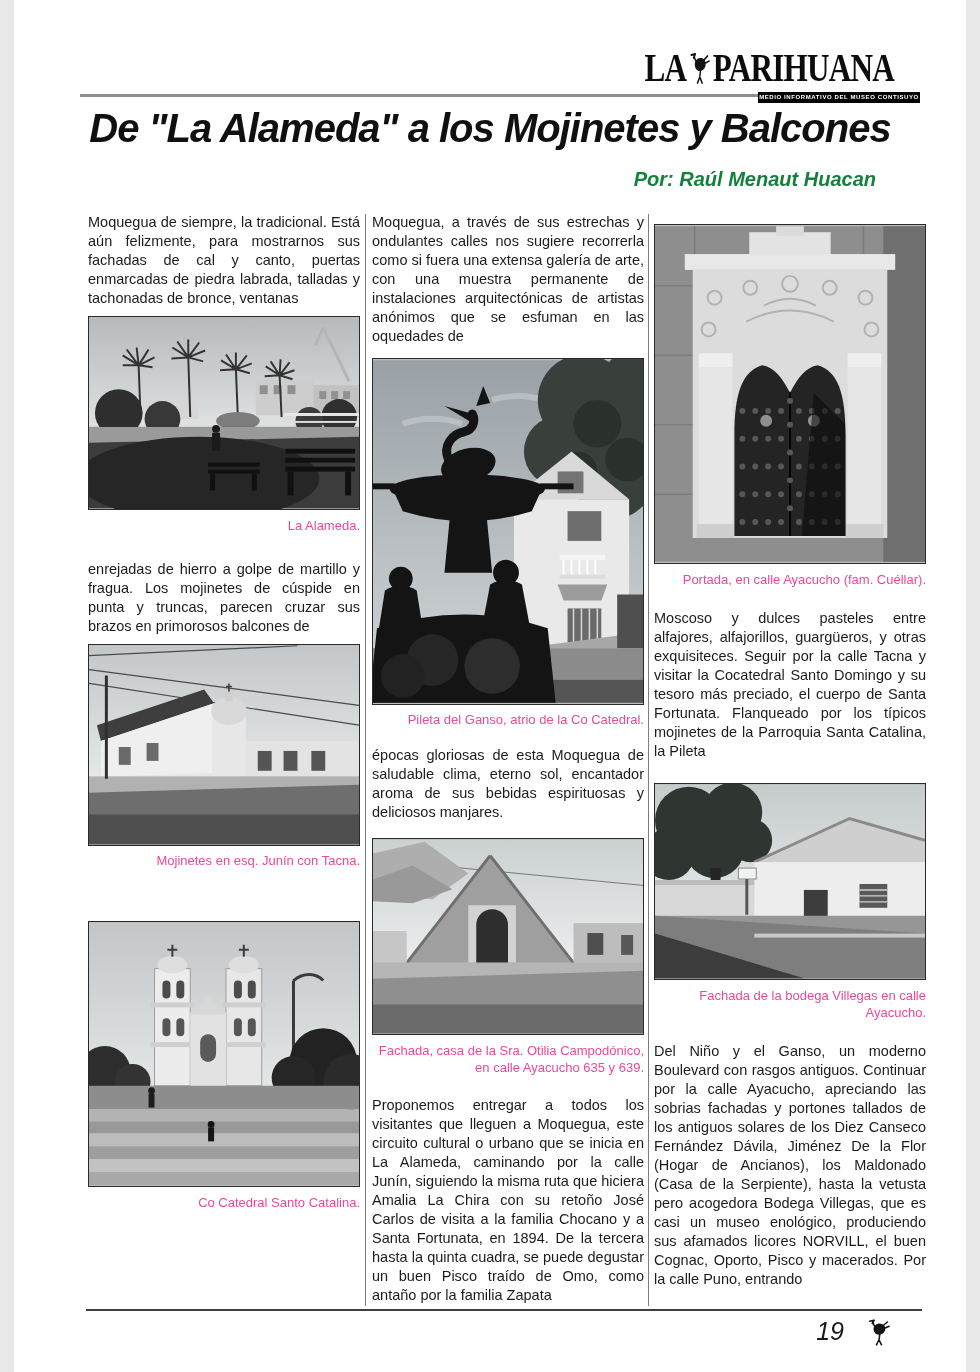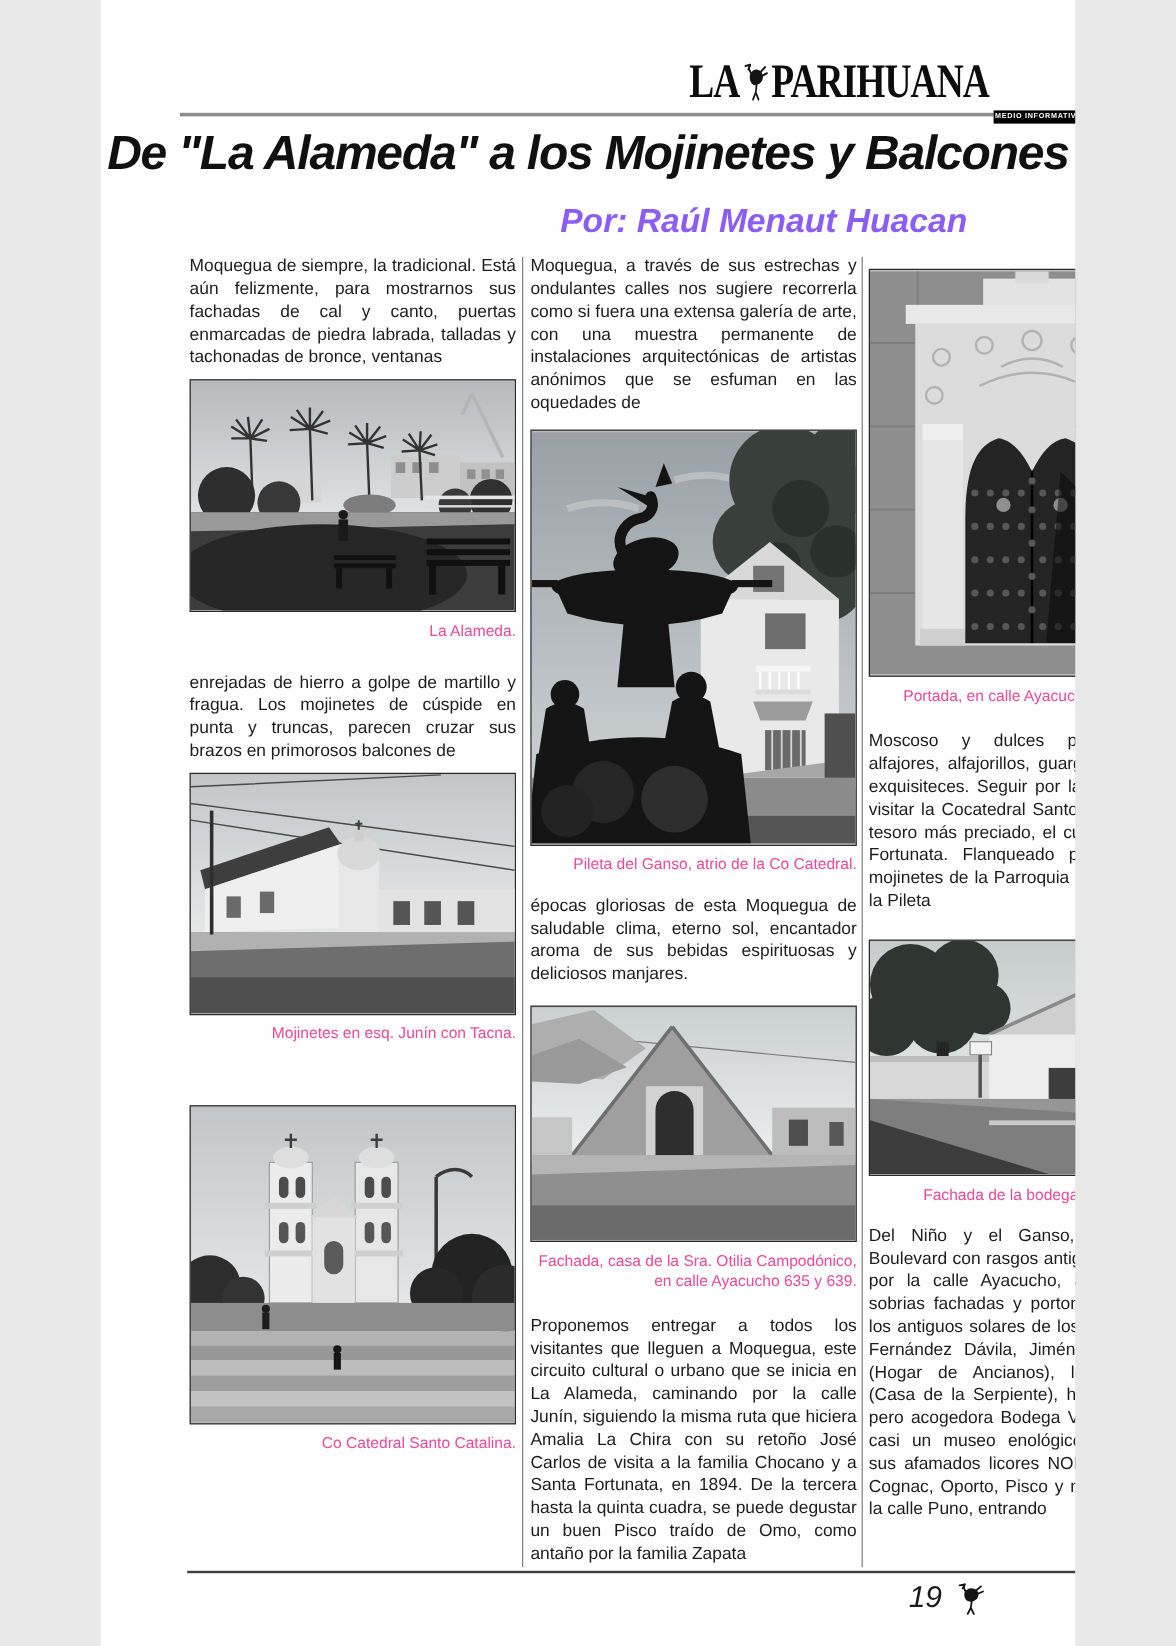--- a/index.html
+++ b/index.html
@@ -1,19 +1,19 @@
 <!DOCTYPE html>
 <html><head>
 <meta charset="utf-8">
 <style>
   * { box-sizing: border-box; }
   html,body { margin:0; padding:0; background:#e8e8e8; }
   .page {
     position: relative;
-    width: 812px; height: 1372px;
+    width: 952px; height: 1372px;
     margin: 0 auto;
     background: #ffffff;
     font-family: "Liberation Sans", sans-serif;
     color: #1b1b1b;
     overflow: hidden;
   }
 
   
   .masthead-rule {
     position: absolute; left: 66px; top: 94px;
@@ -38,21 +38,21 @@
 
   
   .title {
     position: absolute; left: 0; right: 0; top: 106px;
     margin: 0; text-align: center;
     font-size: 40px; font-weight: bold; font-style: italic;
     letter-spacing: -1px; white-space: nowrap; color:#101010;
   }
   .byline {
     position: absolute; right: 90px; top: 168px;
-    font-size: 28px; font-weight: bold; font-style: italic; color:#8b5cf6;
+    font-size: 20px; font-weight: bold; font-style: italic; color:#15803d;
   }
 
   
   .col { position: absolute; width: 272px; top: 210px; }
   .col1 { left: 74px; }
   .col2 { left: 358px; }
   .col3 { left: 640px; top: 212px; }
   .divider {
     position: absolute; top: 214px; width: 1px; height: 1092px; background: #7d7d7d;
   }
@@ -92,30 +92,30 @@
   .col2 .ph2 { margin-top: 16px; }
   .col2 .c2 { margin-top: 7px; }
   .col2 .p3 { margin-top: 20px; }
 
   
   .col3 .ph1 { margin-top: 12px; }
   .col3 .c1 { margin-top: 7px; }
   .col3 .p1 { margin-top: 21px; }
   .col3 .ph2 { margin-top: 22px; }
   .col3 .c2 { margin-top: 7px; }
-  .col3 .p2 { }
+  .col3 .p2 { margin-top: 21px; }
 
   
   .footer-rule {
     position: absolute; left: 72px; top: 1309px;
     width: 836px; height: 2px; background: #3f3f3f;
   }
   .pageno-wrap {
     position: absolute; right: 76px; top: 1316px;
-    display: flex; align-items: flex-start; gap: 13px;
+    display: flex; align-items: flex-start; gap: 24px;
   }
   .pageno { font-size: 25px; font-style: italic; color:#1a1a1a; line-height: 30px; }
   .footer-bird { width: 22px; height: 30px; margin-top: 2px; }
 </style>
 </head>
 <body>
 
 <svg width="0" height="0" style="position:absolute" aria-hidden="true">
   <symbol id="bird-sym" viewBox="0 0 26 34">
     <g fill="none" stroke="#141414" stroke-width="1.8" stroke-linecap="round">

